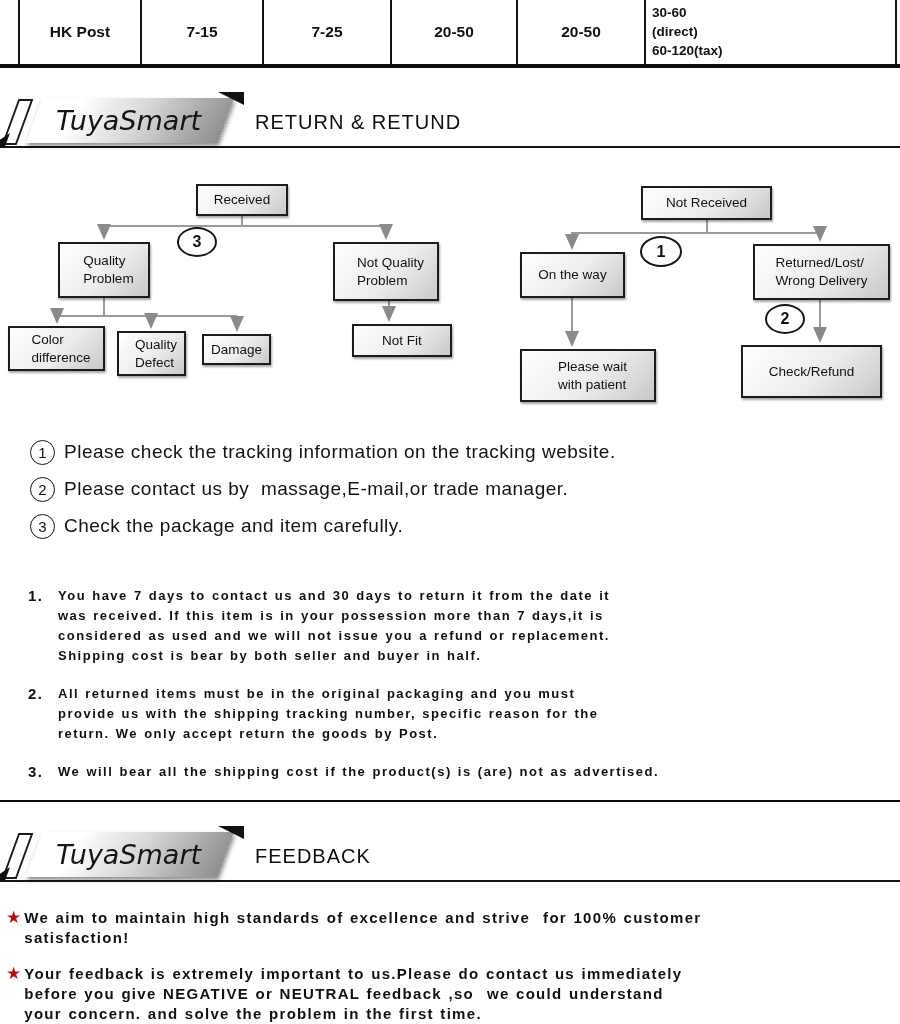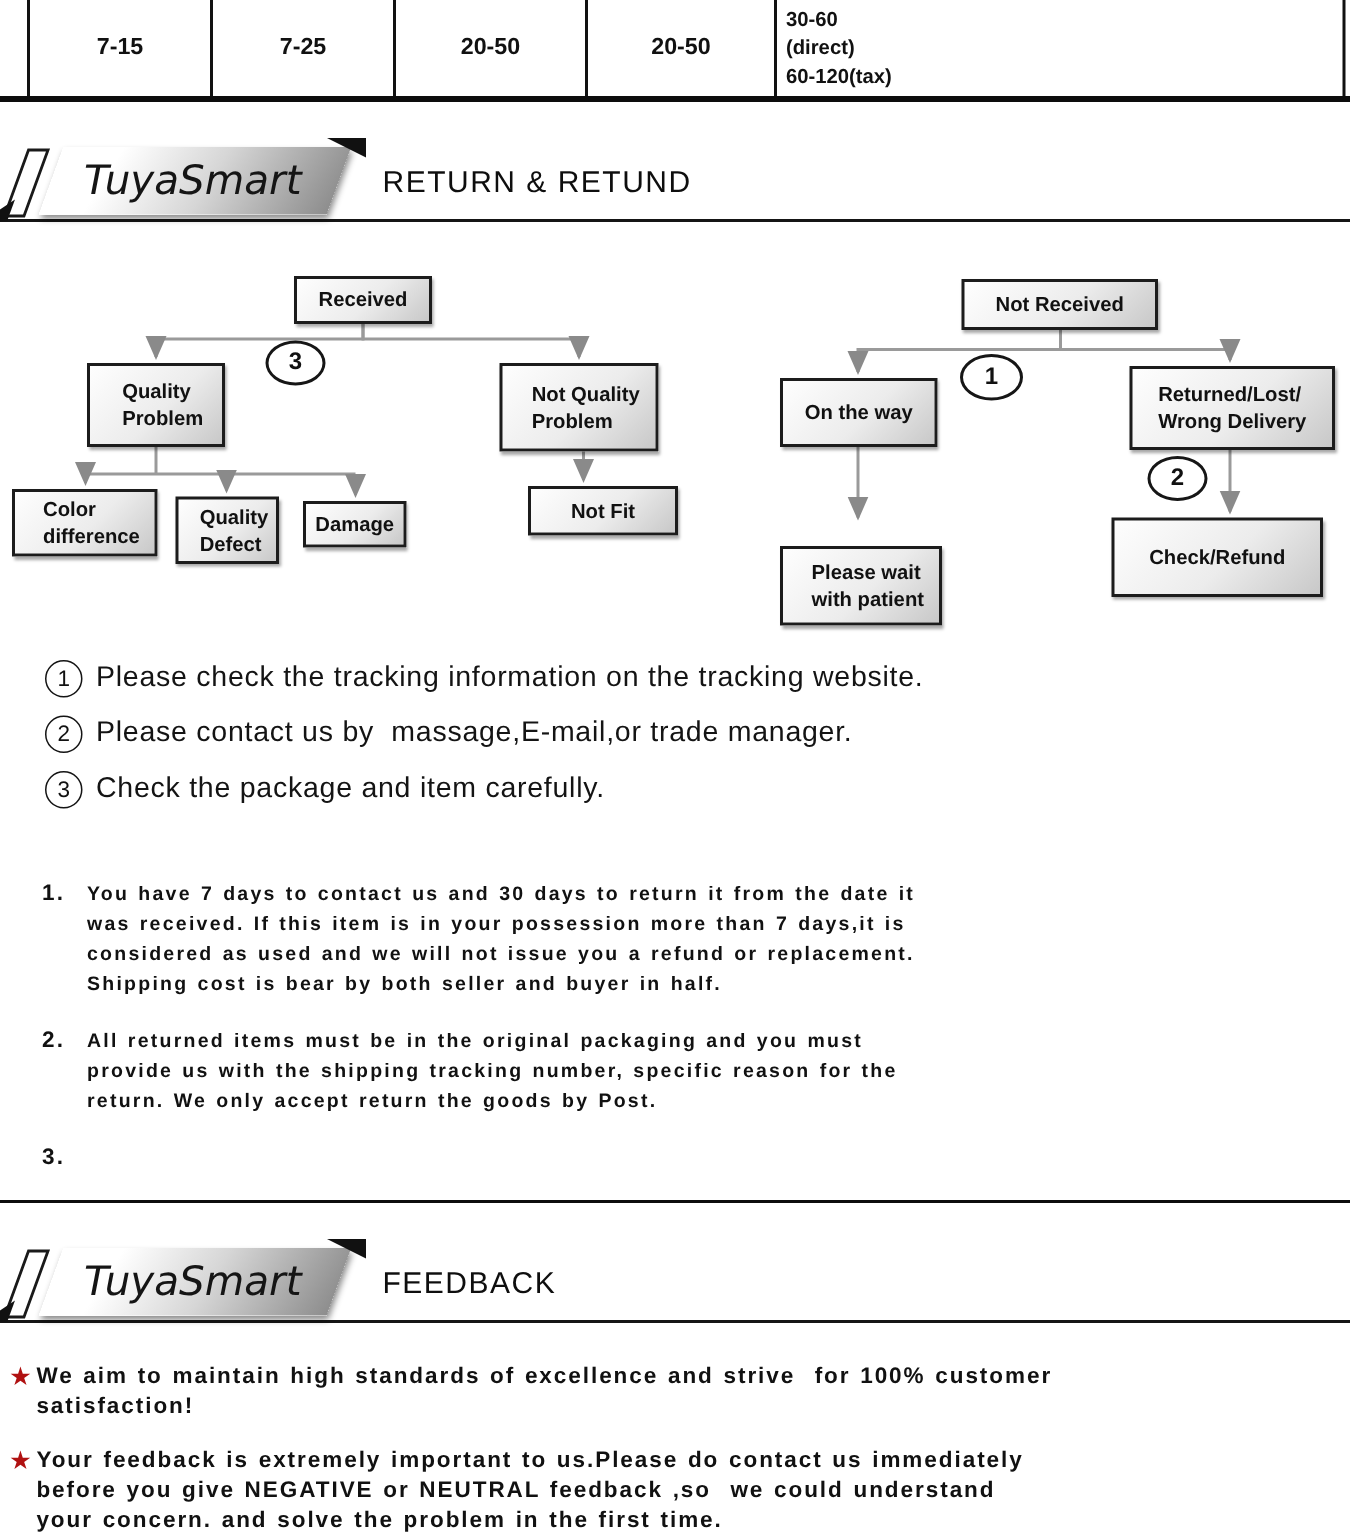--- a/index.html
+++ b/index.html
@@ -90,21 +90,21 @@
 
   
   .flowchart { position: relative; margin-top: 30px; width: 900px; height: 248px; }
   .fc-arrows { position: absolute; left: 0; top: 0; }
   .fc-box {
     position: absolute;
     border: 2px solid #1c1c1c;
     background: linear-gradient(135deg, #fefefe 0%, #ececec 55%, #c8c8c8 100%);
     box-shadow: 1px 2px 2px rgba(0,0,0,0.35);
     display: flex; align-items: center; justify-content: center;
-    font-weight: bold; font-size: 13.5px; line-height: 18px;
+    font-weight: normal; font-size: 13.5px; line-height: 18px;
     z-index: 2;
   }
   .fc-box span { white-space: pre-line; }
   .fc-box.leftal { justify-content: center; padding-left: 9px; }
   .fc-badge {
     position: absolute; z-index: 3;
     border: 2px solid #161616; border-radius: 50%;
     background: #fff;
     display: flex; align-items: center; justify-content: center;
     font-weight: bold; font-size: 16px;
@@ -143,20 +143,21 @@
     font-weight: bold; font-size: 15px; letter-spacing: 1.3px; word-spacing: 1px;
     line-height: 20px; white-space: pre-wrap;
   }
 </style>
 </head>
 <body>
 
 <div>
 
   <div class="ship-table">
+    <div class="ship-cell">HK Post</div>
     <div class="ship-cell">7-15</div>
     <div class="ship-cell">7-25</div>
     <div class="ship-cell">20-50</div>
     <div class="ship-cell">20-50</div>
     <div class="ship-cell last">30-60
 (direct)
 60-120(tax)</div>
   </div>
   <div class="thick-rule"></div>
 
@@ -223,21 +224,21 @@
     <div class="fc-box" style="left:641px; top:8px; width:131px; height:34px;">
         <span>Not  Received</span>
       </div>
     <div class="fc-box" style="left:520px; top:74px; width:105px; height:46px;">
         <span>On the way</span>
       </div>
     <div class="fc-box" style="left:753px; top:66px; width:137px; height:56px;">
         <span>Returned/Lost/
 Wrong Delivery</span>
       </div>
-    <div class="fc-box leftal" style="left:520px; top:186px; width:108px; height:53px;">
+    <div class="fc-box leftal" style="left:520px; top:171px; width:136px; height:53px;">
         <span>Please wait
 with patient</span>
       </div>
     <div class="fc-box" style="left:741px; top:167px; width:141px; height:53px;">
         <span>Check/Refund</span>
       </div>
 
     <div class="fc-badge" style="left:177px; top:49px; width:40px; height:30px;">3</div>
     <div class="fc-badge" style="left:640px; top:58px; width:42px; height:31px;">1</div>
     <div class="fc-badge" style="left:765px; top:126px; width:40px; height:30px;">2</div>
@@ -267,20 +268,21 @@
 Shipping cost is bear by both seller and buyer in half.</span>
     </div>
     <div class="policy">
       <span class="policy-num">2.</span>
       <span class="policy-text">All returned items must be in the original packaging and you must
 provide us with the shipping tracking number, specific reason for the
 return. We only accept return the goods by Post.</span>
     </div>
     <div class="policy">
       <span class="policy-num">3.</span>
+      <span class="policy-text">We will bear all the shipping cost if the product(s) is (are) not as advertised.</span>
     </div>
   </div>
 
   <div class="rule2"></div>
 
   <div class="banner">
     <div class="logo">
       <span class="logo-v"></span>
       <div class="logo-plate">
         <span class="logo-text">TuyaSmart</span>

